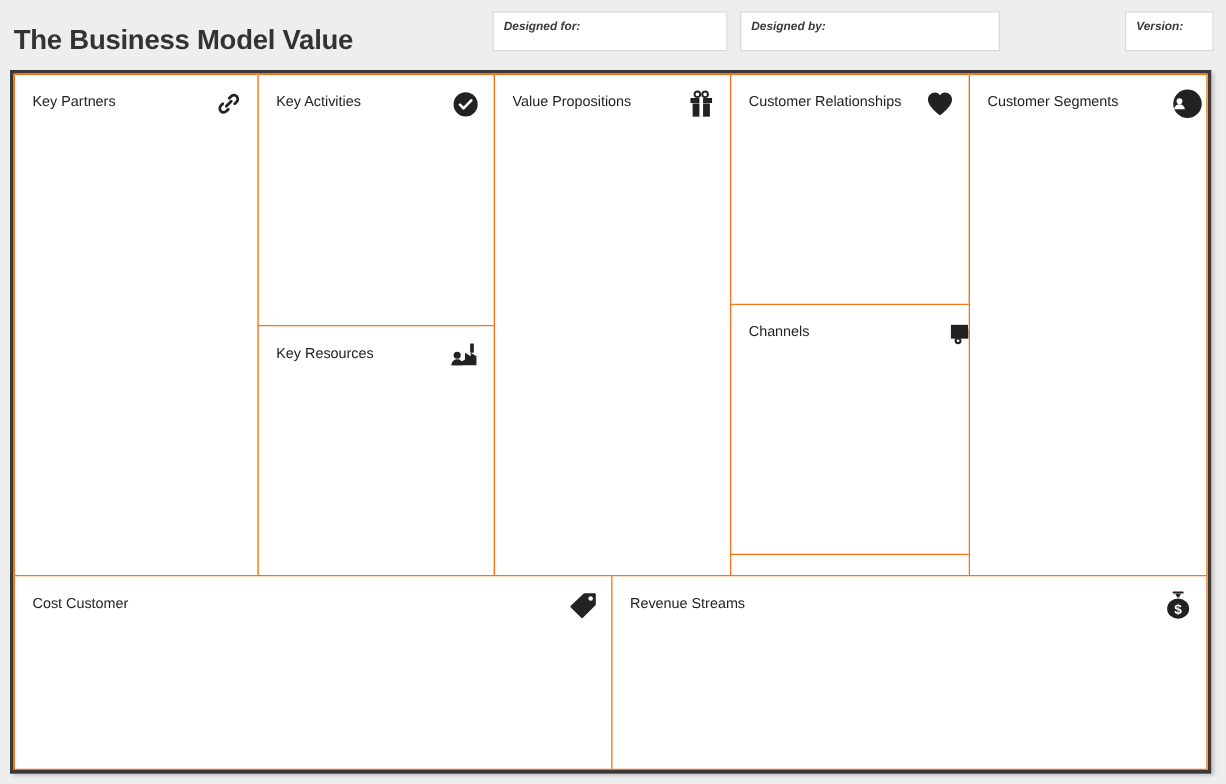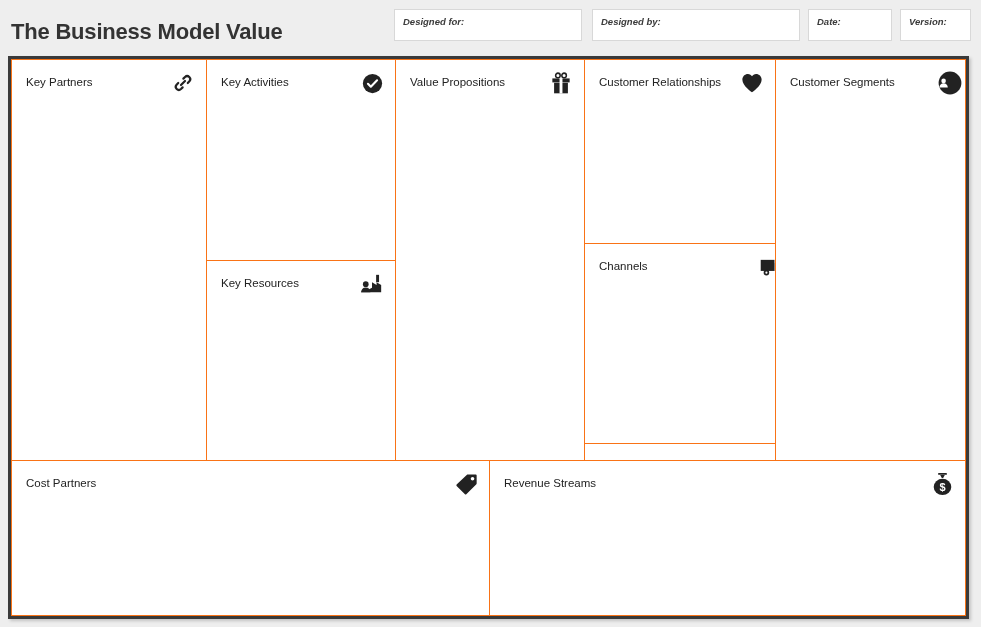--- a/index.html
+++ b/index.html
@@ -132,23 +132,20 @@
     <div id="canvas-title">The Business Model Value</div>
 
     <div class="meta-field" id="meta-designed-by">
       <span class="meta-label">Designed by:</span>
     </div>
 
     <div class="meta-field" id="meta-designed-for">
       <span class="meta-label">Designed for:</span>
     </div>
 
-    <div class="meta-field" id="meta-date">
-      <span class="meta-label">Date:</span>
-    </div>
 
     <div class="meta-field" id="meta-version">
       <span class="meta-label">Version:</span>
     </div>
 
   </div>
 
   <div id="canvas">
 
     <div class="block" id="block-key-partners">
@@ -226,21 +223,21 @@
       <span class="block-icon">
         <svg width="24" height="24" viewBox="0 0 24 24" fill="currentColor">
           <circle cx="12" cy="12" r="11.4"></circle>
           <circle cx="5.6" cy="9.9" r="2.3" fill="#ffffff"></circle>
           <path d="M1.4 16.4c0-2.4 1.9-4.1 4.2-4.1s4.2 1.7 4.2 4.1z" fill="#ffffff"></path>
         </svg>
       </span>
     </div>
 
     <div class="block" id="block-cost-structure">
-      <span class="block-title">Cost Partners</span>
+      <span class="block-title">Cost Customer</span>
       <span class="block-icon">
         <svg width="23" height="23" viewBox="0 0 24 24" fill="currentColor">
           <path d="M13.2 1.6h8.4c.6 0 1 .4 1 1v8.4c0 .3-.1.5-.3.7L11.8 22.2c-.4.4-1 .4-1.4 0L1.7 13.5c-.4-.4-.4-1 0-1.4L12.5 1.9c.2-.2.4-.3.7-.3z"></path>
           <circle cx="18.3" cy="6" r="1.9" fill="#ffffff"></circle>
           <path d="M6.2 6.4l5.6 5.6" stroke="#ffffff" stroke-width="1.1" fill="none" opacity="0"></path>
         </svg>
       </span>
     </div>
 
     <div class="block" id="block-revenue-streams">

